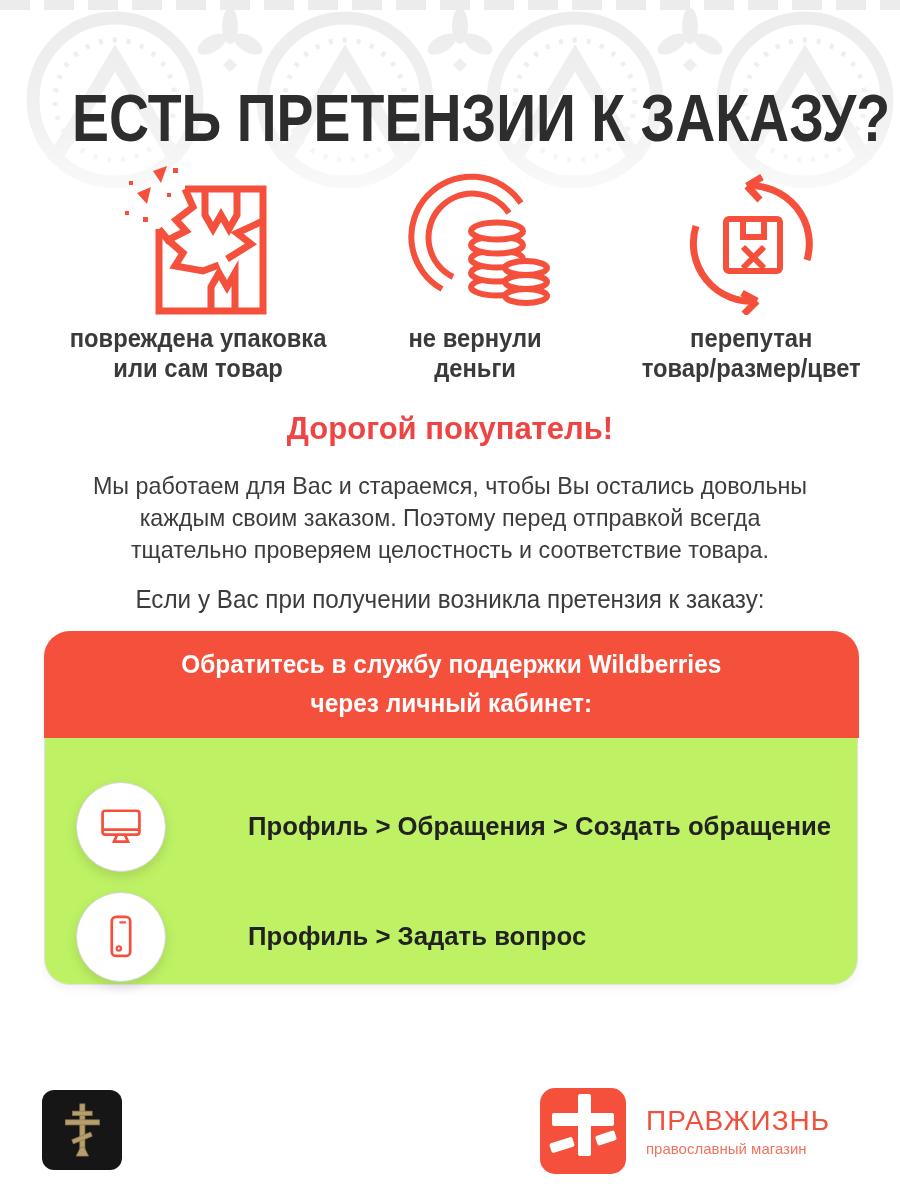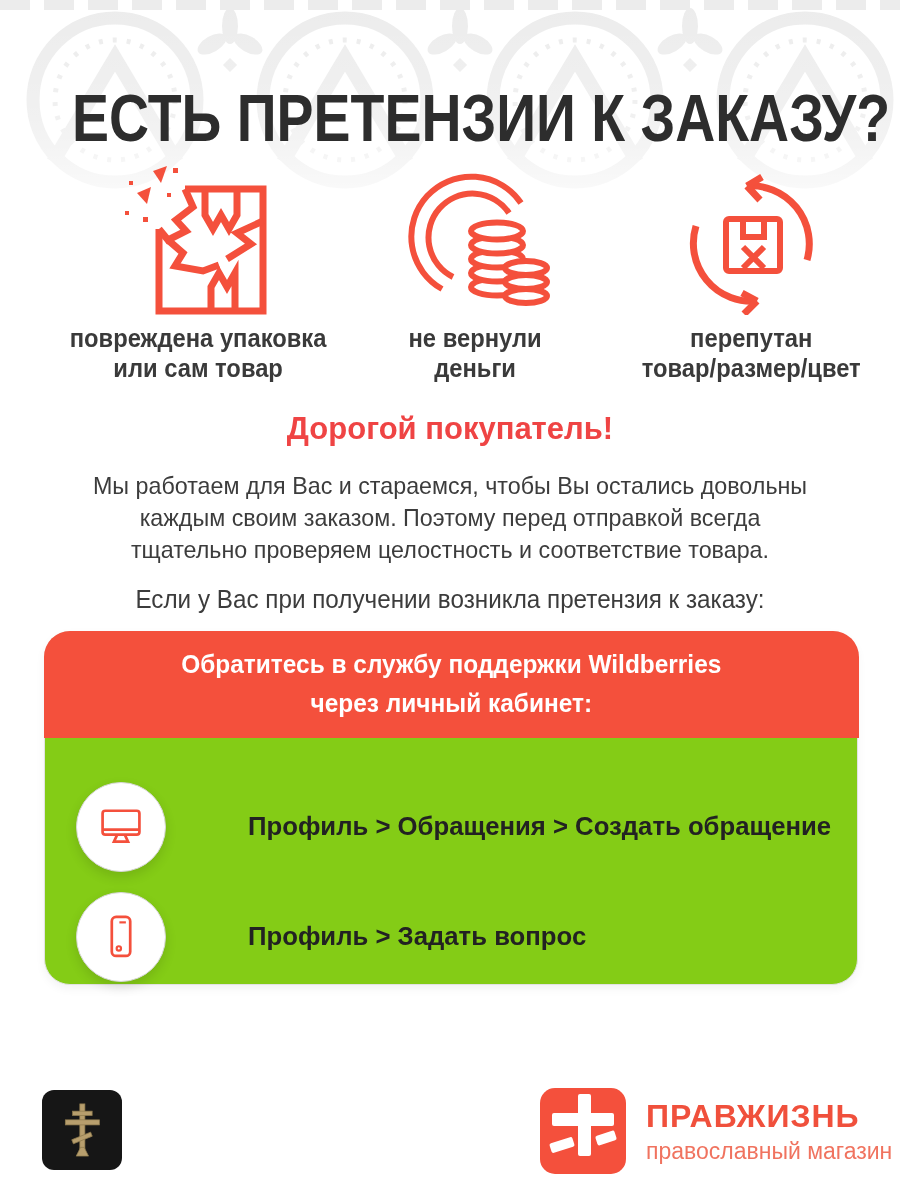--- a/index.html
+++ b/index.html
@@ -32,21 +32,21 @@
   }
   
   .greeting{top:411px;left:0;width:900px;text-align:center;font-size:31px;font-weight:bold;color:#ef4444;}
   .message{
     top:470px;left:0;width:900px;text-align:center;font-size:24px;color:#3c3c3c;
     line-height:1.33;white-space:pre-line;transform:scaleX(.97);
   }
   .claim-intro{top:585px;left:0;width:900px;text-align:center;font-size:25px;color:#3c3c3c;transform:scaleX(.97);}
   
   .card{
-    top:631px;left:44px;width:812px;height:352px;background:#84cc16;
+    top:631px;left:44px;width:812px;height:352px;background:#bef264;
     border:1.5px solid #e2e2e2;border-radius:26px;
     box-shadow:0 4px 10px rgba(0,0,0,.05);
   }
   .card-header{
     margin:-1.5px -1.5px 0 -1.5px;height:107px;border-radius:26px 26px 0 0;
     background:#F4503C;color:#ffffff;
     display:flex;align-items:center;justify-content:center;text-align:center;
     font-size:26px;font-weight:bold;line-height:1.5;white-space:pre-line;
   }
   .card-header .hdr{transform:scaleX(.94);}
@@ -69,22 +69,22 @@
   }
   .fl-text{margin-left:25px;}
   .fl-title{font-size:25px;font-weight:bold;color:#1d1d1d;letter-spacing:.3px;}
   .fl-sub{font-size:21px;color:#3e3e3e;margin-top:4px;}
   .footer-right{top:1088px;left:540px;display:flex;align-items:center;}
   .logo-red{
     width:86px;height:86px;border-radius:15px;background:#F4503C;
     display:flex;align-items:center;justify-content:center;flex:0 0 auto;
   }
   .fr-text{margin-left:20px;}
-  .fr-title{font-size:32px;font-weight:bold;color:#F0503C;letter-spacing:1px;}
-  .fr-sub{font-size:23px;color:#F0735F;margin-top:3px;}
+  .fr-title{font-size:28px;font-weight:normal;color:#F0503C;letter-spacing:1px;}
+  .fr-sub{font-size:15px;color:#F0735F;margin-top:3px;}
 </style>
 </head>
 <body>
 
 <svg class="ornament" width="900" height="255" viewBox="0 0 900 255" aria-hidden="true">
   <g stroke="#ececec" fill="none">
     <line x1="0" y1="5" x2="900" y2="5" stroke-width="10" stroke-dasharray="30 14"></line>
     <circle cx="115" cy="100" r="82" stroke-width="13"></circle>
     <circle cx="115" cy="100" r="60" stroke-width="5" stroke-dasharray="4 10"></circle>
     <path d="M53,162 L115,58 L177,162" stroke-width="14"></path>

